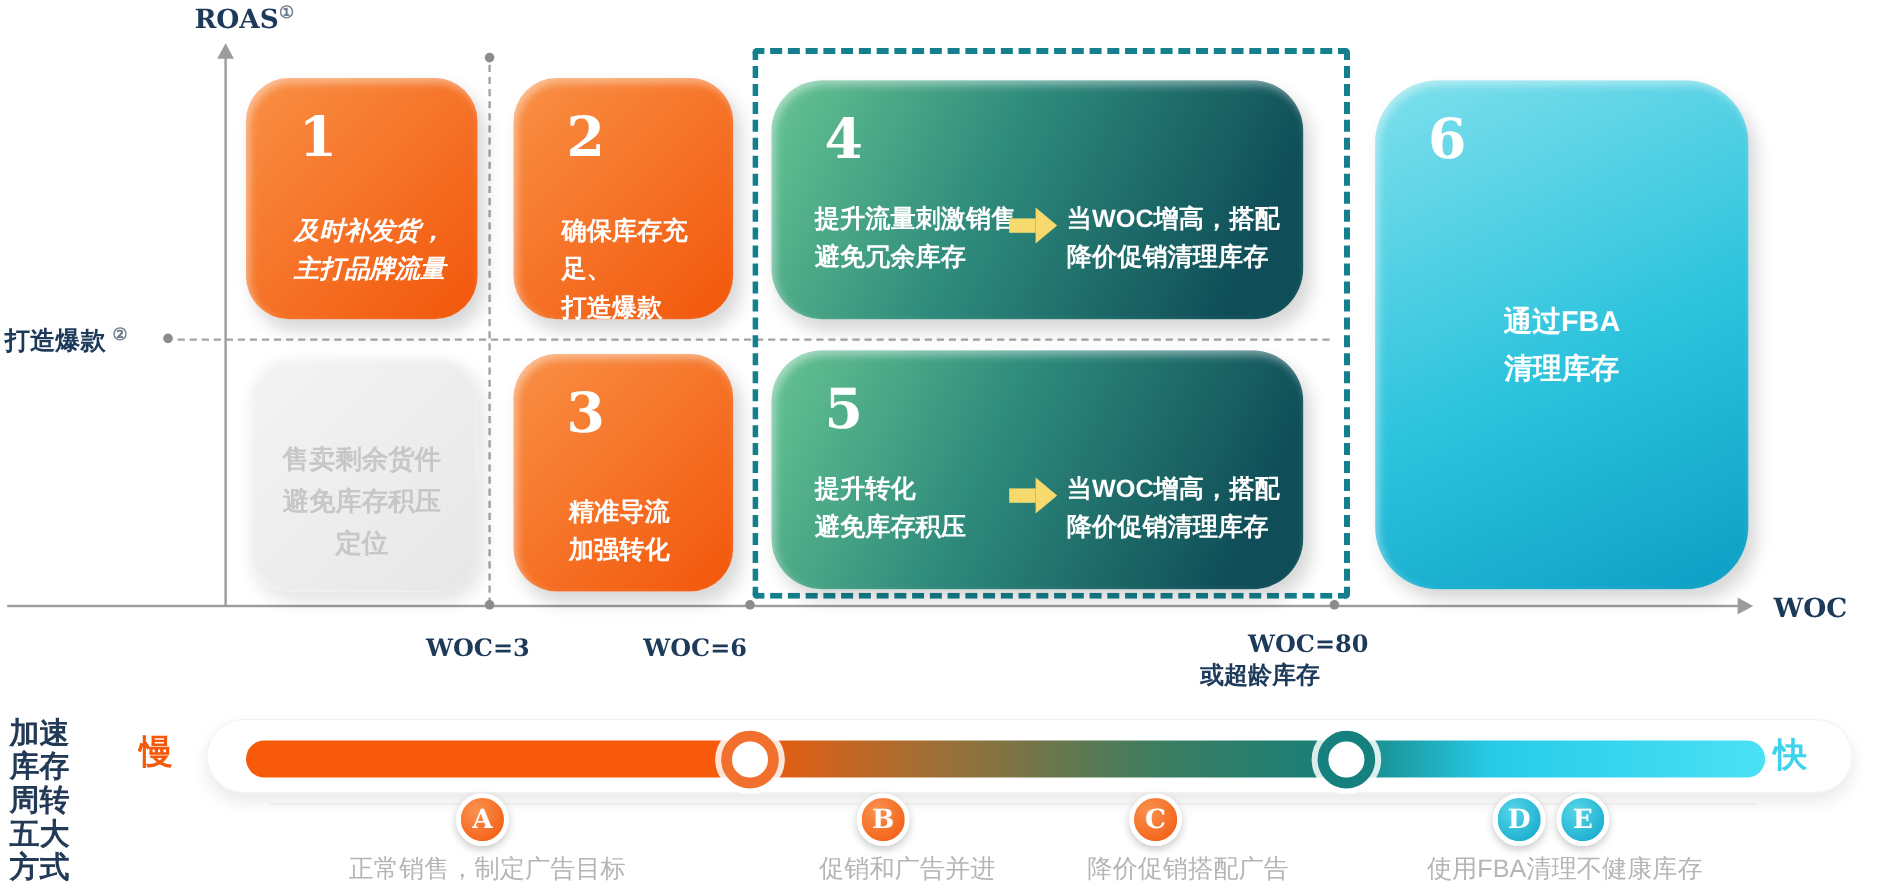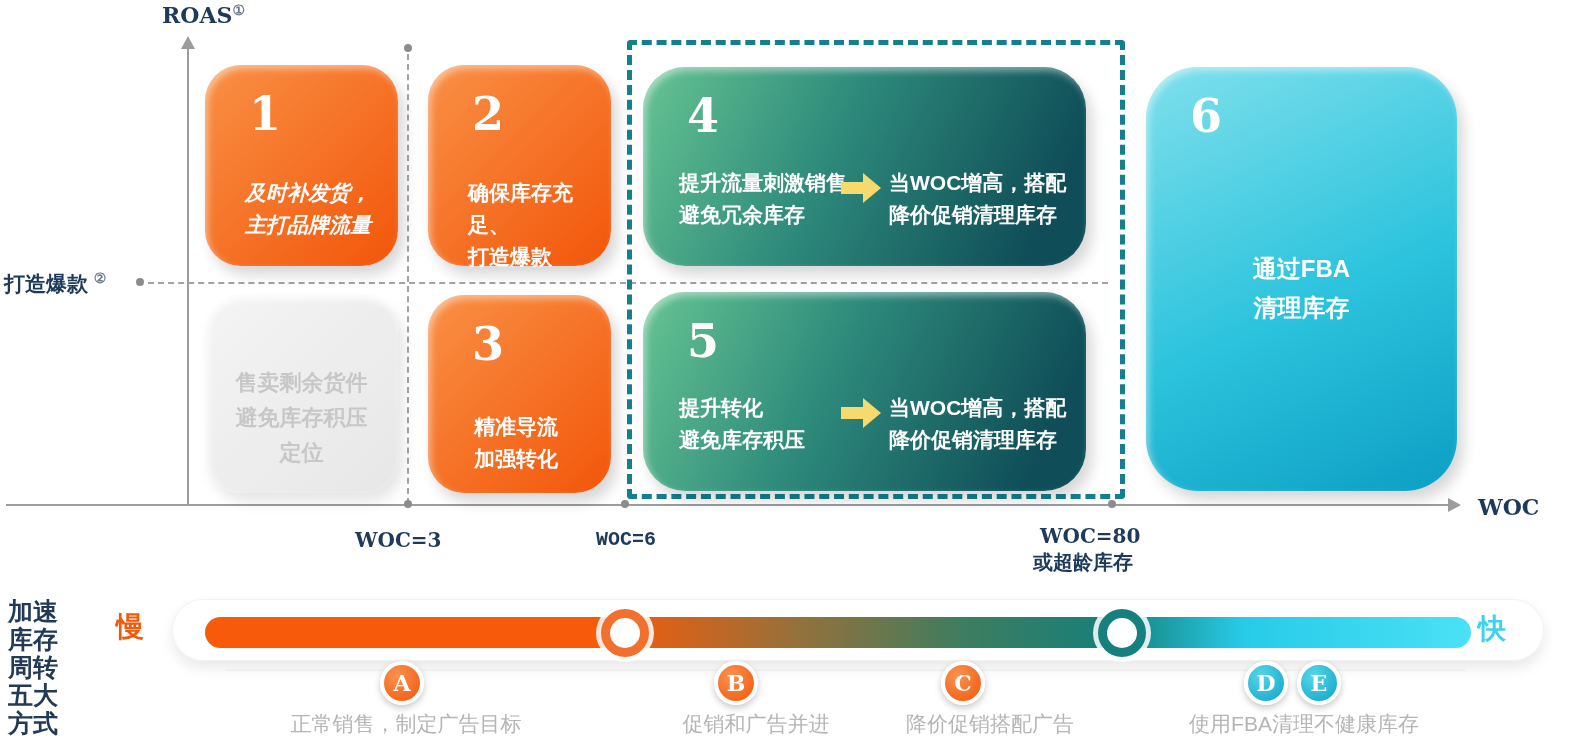--- a/index.html
+++ b/index.html
@@ -166,23 +166,23 @@
     <div class="body pre duo-right">当WOC增高，搭配
 降价促销清理库存</div>
   </div>
   <div id="b6" class="abs box box-cyan">
     <div class="num serif">6</div>
     <div class="body pre">通过FBA
 清理库存</div>
   </div>
 
   <div class="abs tick navy serif" style="left:355px;top:528px;width:110px;">WOC=3</div>
-  <div class="abs tick navy serif" style="left:596px;top:528px;width:110px;font-family:Liberation Mono, monospace;">WOC=6</div>
+  <div class="abs tick navy serif" style="left:536px;top:528px;width:110px;">WOC=6</div>
   <div class="abs tick navy serif" style="left:1040px;top:524px;width:130px;">WOC=80</div>
-  <div class="abs tick-sub navy" style="left:993px;top:549px;width:180px;">或超龄库存</div>
+  <div class="abs tick-sub navy" style="left:960px;top:549px;width:180px;">或超龄库存</div>
 
   <div class="abs caption pre">加速
 库存
 周转
 五大
 方式</div>
   <div class="abs slow">慢</div>
   <div class="abs pill"></div>
   <div class="abs bar"></div>
   <div class="abs ring ring1"></div>

